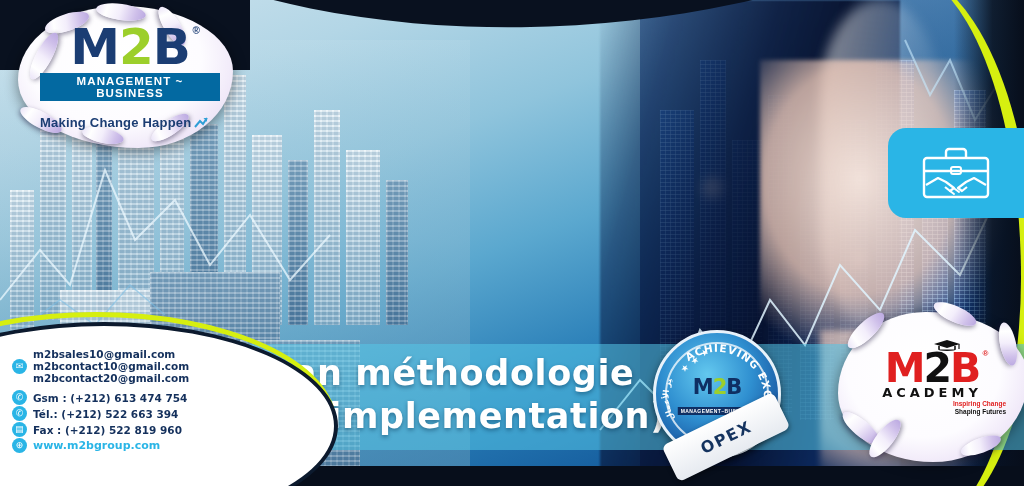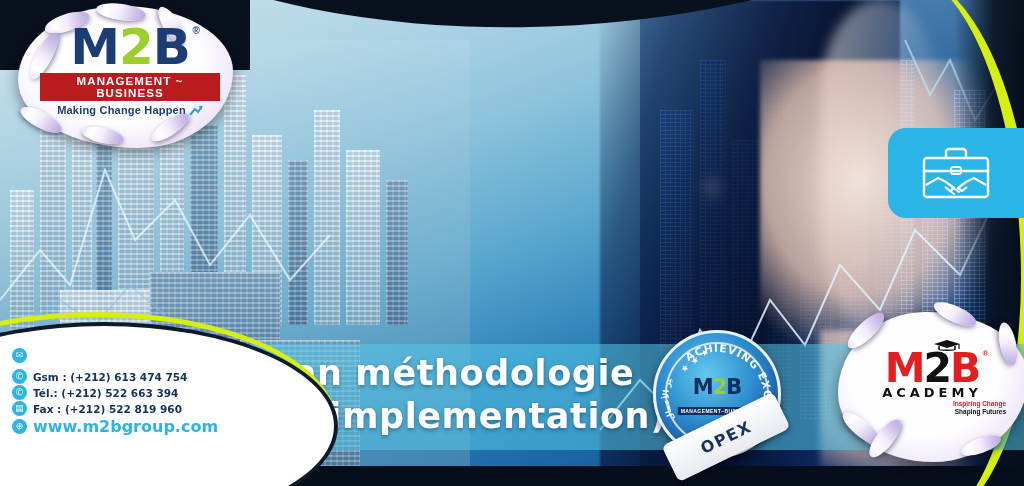--- a/index.html
+++ b/index.html
@@ -68,36 +68,36 @@
   .curl{position:absolute;border-radius:50%;
        background:linear-gradient(100deg,#e9e2f7 0%,#ffffff 22%,#f3eefb 48%,#cfc0ea 78%,#b9a7e0 100%);
        box-shadow:0 2px 5px rgba(20,10,50,.45);}
 
   
   #logoM2B{position:absolute;left:40px;top:22px;width:180px;height:110px;text-align:center;}
   .m2b-wrap{position:relative;display:inline-block;line-height:1;}
   .m2b-text{font-family:"DejaVu Sans",sans-serif;font-weight:700;font-size:50px;color:#1b3d73;letter-spacing:-1px;}
   .m2b-two{color:#9ccf2b;}
   .m2b-r{position:absolute;right:-10px;top:4px;font-size:10px;color:#1b3d73;font-weight:700;}
-  .m2b-sub{margin-top:1px;background:#b91c1c;color:#fff;font-size:11.5px;font-weight:700;
+  .m2b-sub{margin-top:1px;background:#0369a1;color:#fff;font-size:11.5px;font-weight:700;
        letter-spacing:1.1px;padding:2px 6px;display:inline-block;font-family:"Liberation Sans",sans-serif;}
-  .m2b-tag{margin-top:3px;font-size:11px;font-weight:700;color:#1b3d73;letter-spacing:.2px;
-       display:flex;align-items:center;justify-content:center;gap:3px;}
+  .m2b-tag{margin-top:14px;font-size:13px;font-weight:700;color:#1b3d73;letter-spacing:.2px;
+       display:flex;align-items:center;gap:3px;}
 
   
   #contactOval{position:absolute;left:-130px;top:322px;width:460px;height:200px;
        background:#ffffff;border:4px solid #0c1a2e;border-radius:50%;}
   .limearc{position:absolute;left:-144px;top:312px;width:470px;height:210px;
        border:5px solid #d6ef10;border-radius:50%;clip-path:inset(0 0 55% 0);}
   #contactList{position:absolute;left:12px;top:348px;width:230px;}
   .crow{display:flex;align-items:center;gap:6px;margin-bottom:1px;}
   .cicon{flex:0 0 auto;width:15px;height:15px;border-radius:50%;background:#2ab5e6;
        display:flex;align-items:center;justify-content:center;color:#fff;font-size:9px;line-height:1;}
   .ctext{font-family:"DejaVu Sans",sans-serif;font-weight:700;font-size:10.5px;color:#14305c;white-space:nowrap;}
-  .cweb{color:#2ab5e6;font-size:16px;}
+  .cweb{color:#2ab5e6;font-size:11px;}
   .cgroup{display:flex;align-items:center;gap:6px;}
   .cstack{display:flex;flex-direction:column;}
   .spacer{width:15px;flex:0 0 auto;}
 
   
   #bizTab{position:absolute;left:888px;top:128px;width:136px;height:90px;background:#2ab5e6;
        border-radius:18px 0 0 18px;display:flex;align-items:center;justify-content:center;}
 
   
   #opexBadge{position:absolute;left:653px;top:330px;width:122px;height:122px;border-radius:50%;
@@ -232,20 +232,25 @@
     <div>Lean méthodologie</div>
     <div>(lean implementation)</div>
   </div>
 
   <div class="limearc"></div>
   <div id="contactOval"></div>
 
   <div id="contactList">
     <div class="cgroup">
       <span class="cicon">✉</span>
+      <span class="cstack">
+        <span class="ctext">m2bsales10@gmail.com</span>
+        <span class="ctext">m2bcontact10@gmail.com</span>
+        <span class="ctext">m2bcontact20@gmail.com</span>
+      </span>
     </div>
 
     <div style="height:6px"></div>
 
     <div class="crow">
       <span class="cicon">✆</span>
       <span class="ctext">Gsm : (+212) 613 474 754</span>
     </div>
     <div class="crow">
       <span class="cicon">✆</span>

